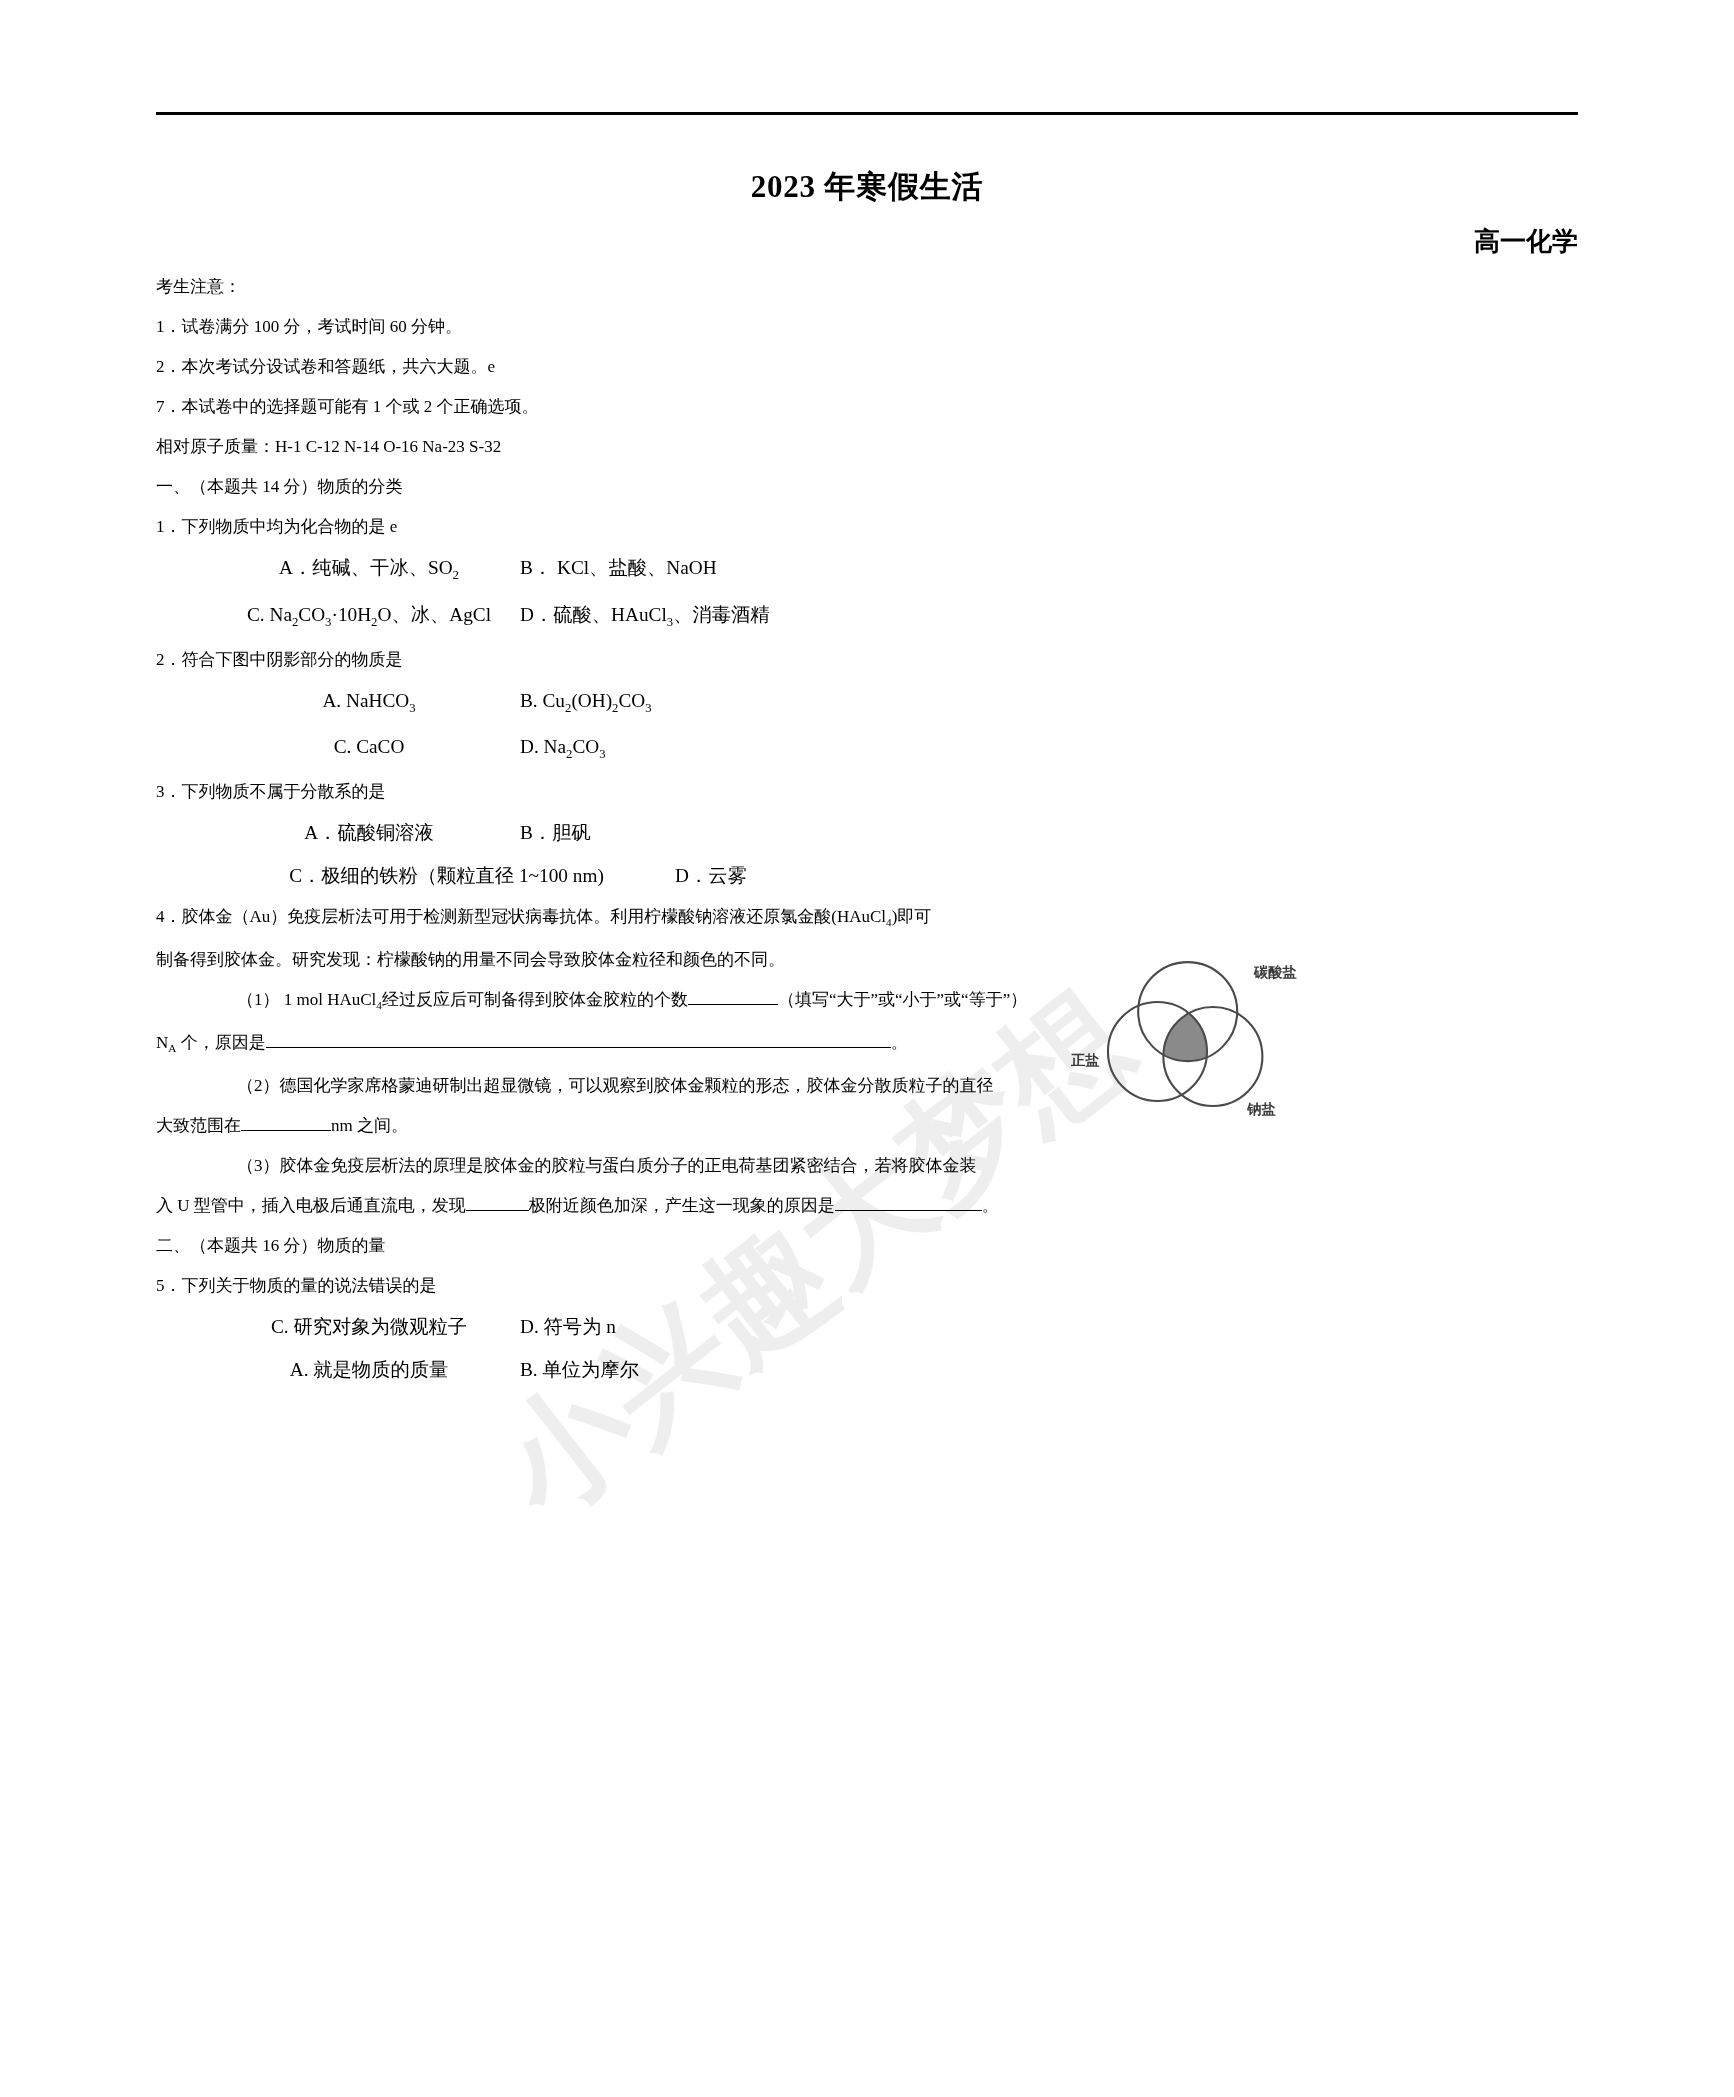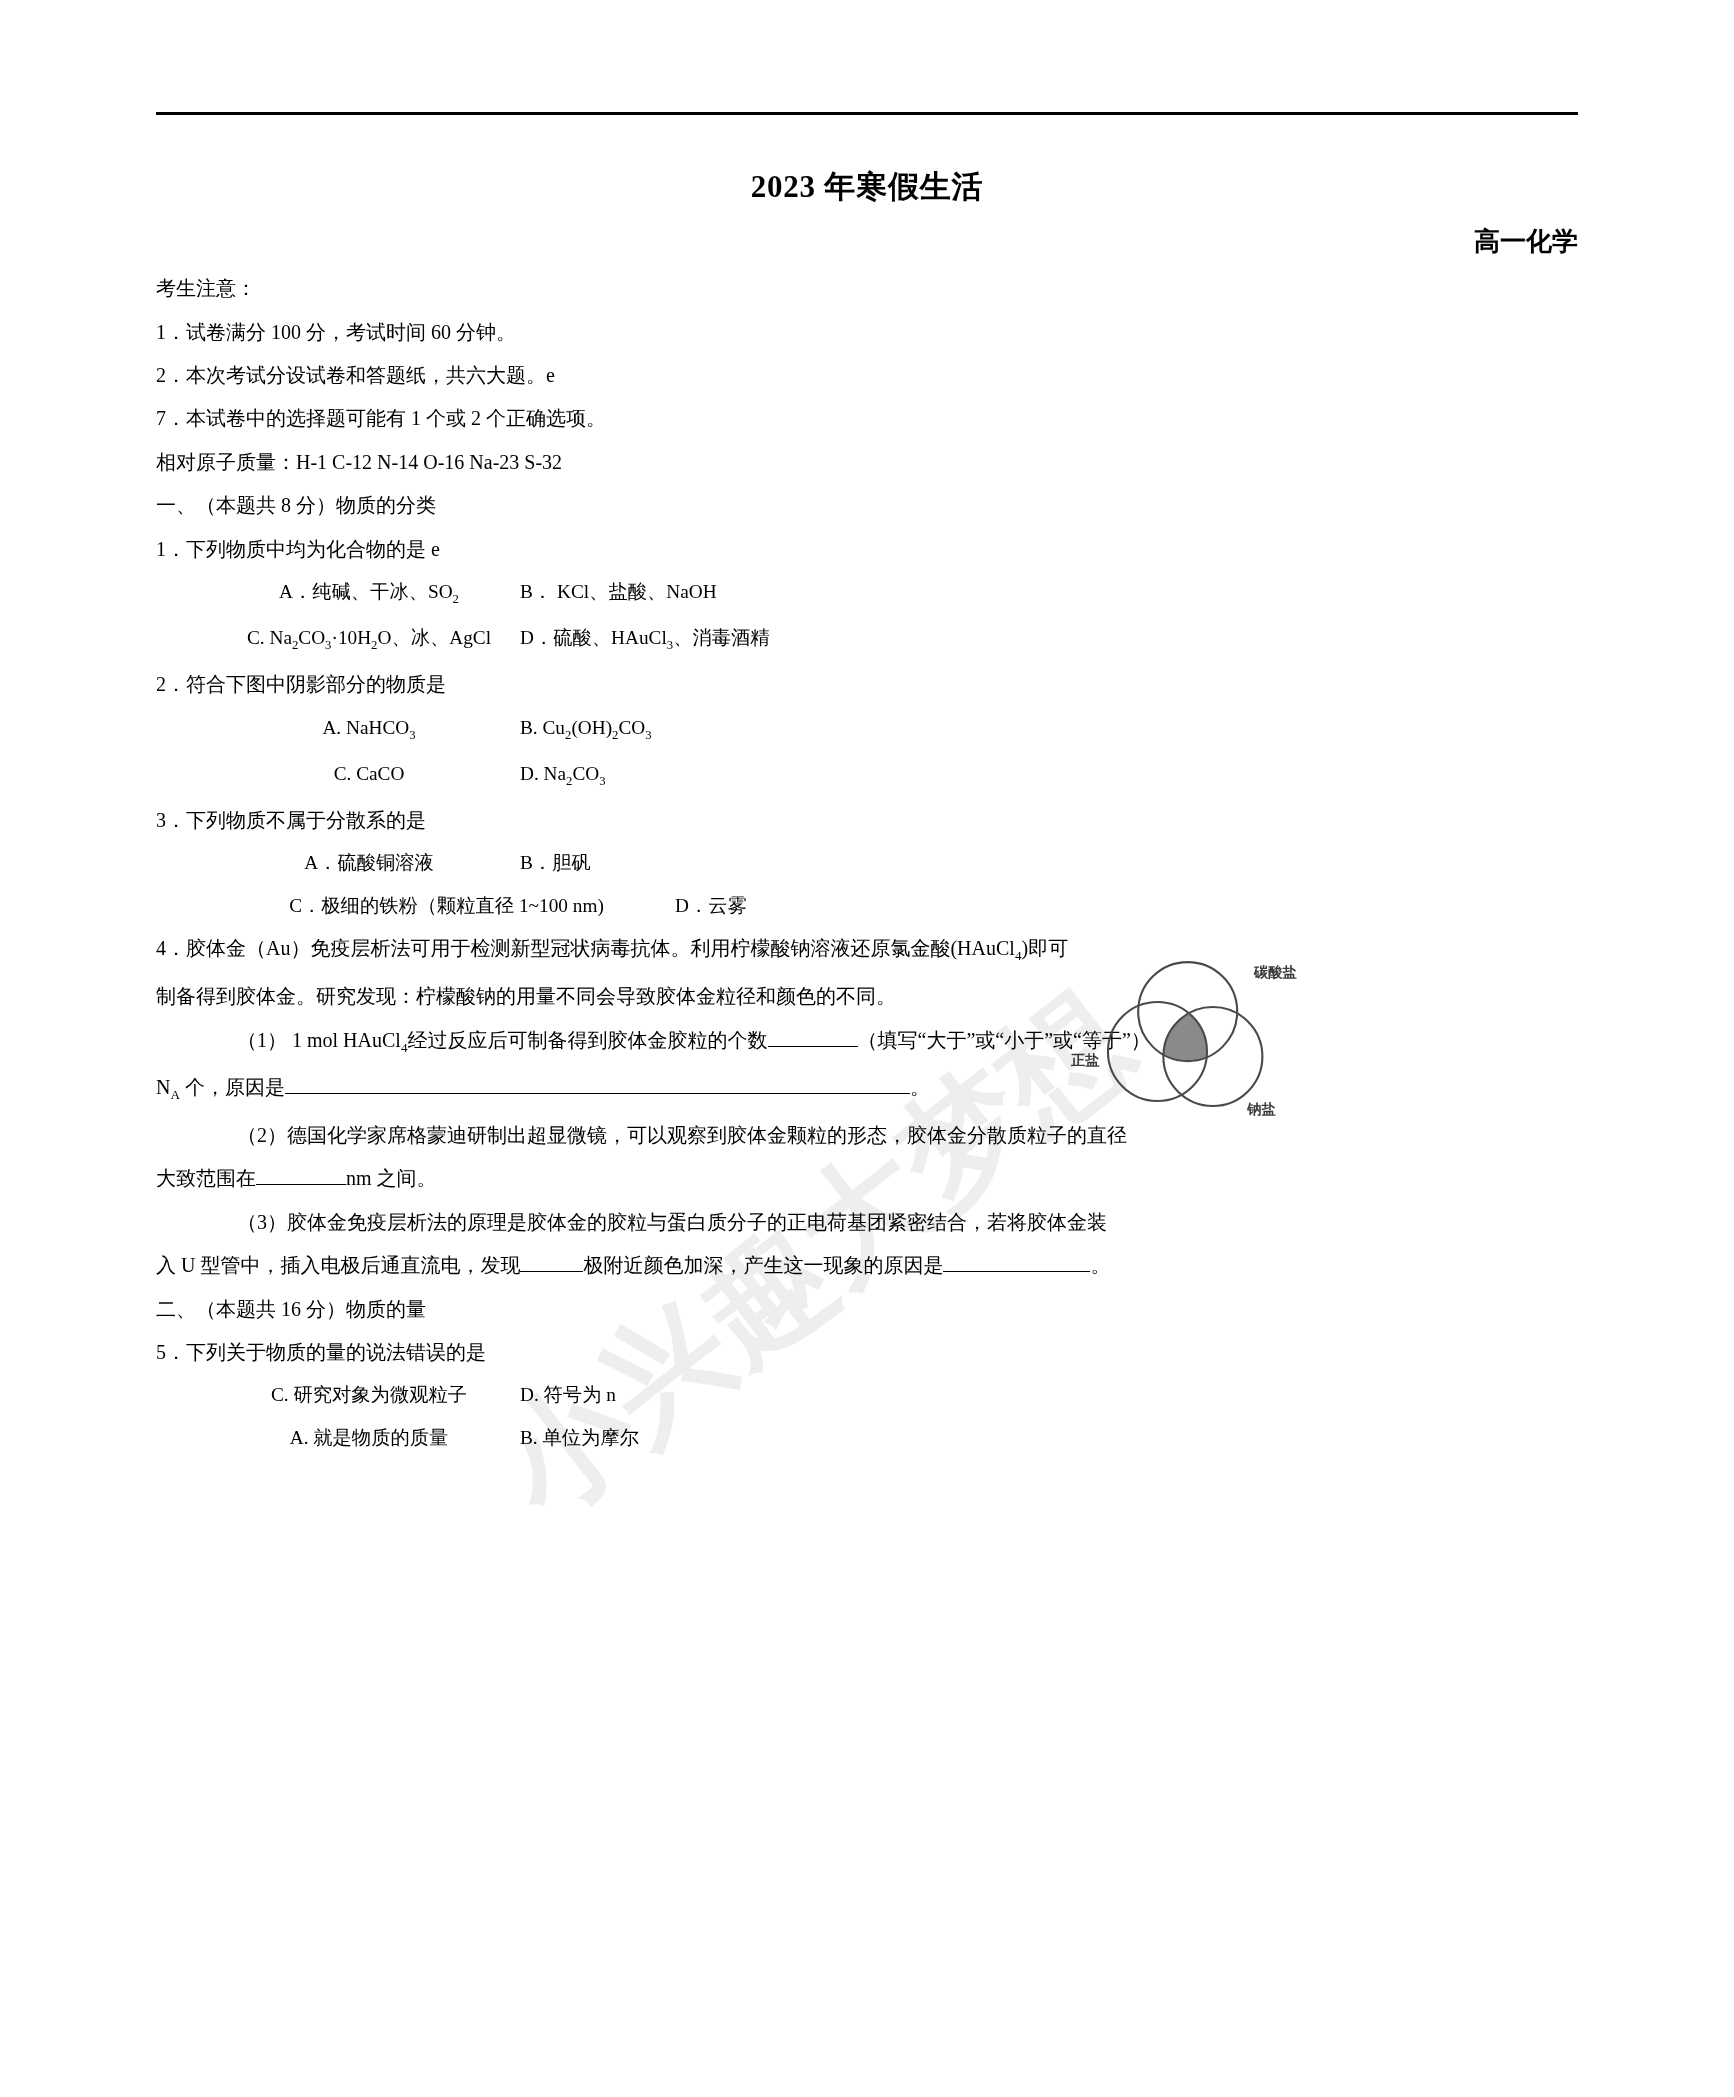--- a/index.html
+++ b/index.html
@@ -62,21 +62,21 @@
   }
   .subtitle {
     text-align: right;
     font-size: 26px;
     font-weight: bold;
     margin: 0;
     padding-top: 23.5px;
     line-height: 1.1;
   }
   .para {
-    font-size: 20px;
+    font-size: 17px;
     line-height: 1.12;
     margin: 0;
     padding-top: 21px;
     white-space: nowrap;
   }
   .indent-2 { padding-left: 81px; }
 
   .opt-row {
     display: flex;
     font-size: 19.3px;
@@ -155,21 +155,21 @@
 
     <h1 class="title">2023 年寒假生活</h1>
     <h2 class="subtitle">高一化学</h2>
 
     <p class="para">考生注意：</p>
     <p class="para">1．试卷满分 100 分，考试时间 60 分钟。</p>
     <p class="para">2．本次考试分设试卷和答题纸，共六大题。e</p>
     <p class="para">7．本试卷中的选择题可能有 1 个或 2 个正确选项。</p>
     <p class="para">相对原子质量：H-1    C-12    N-14    O-16    Na-23    S-32</p>
 
-    <p class="para">一、（本题共 8 分）物质的分类</p>
+    <p class="para">一、（本题共 14 分）物质的分类</p>
 
     <p class="para">1．下列物质中均为化合物的是 e</p>
     <div class="opt-row">
       <div class="opt-a"><span>A．纯碱、干冰、SO</span><sub>2</sub></div>
       <div class="opt-b">B．  KCl、盐酸、NaOH</div>
     </div>
     <div class="opt-row">
       <div class="opt-a"><span>C. Na</span><sub>2</sub><span>CO</span><sub>3</sub><span>·10H</span><sub>2</sub><span>O、冰、AgCl</span></div>
       <div class="opt-b"><span>D．硫酸、HAuCl</span><sub>3</sub><span>、消毒酒精</span></div>
     </div>

